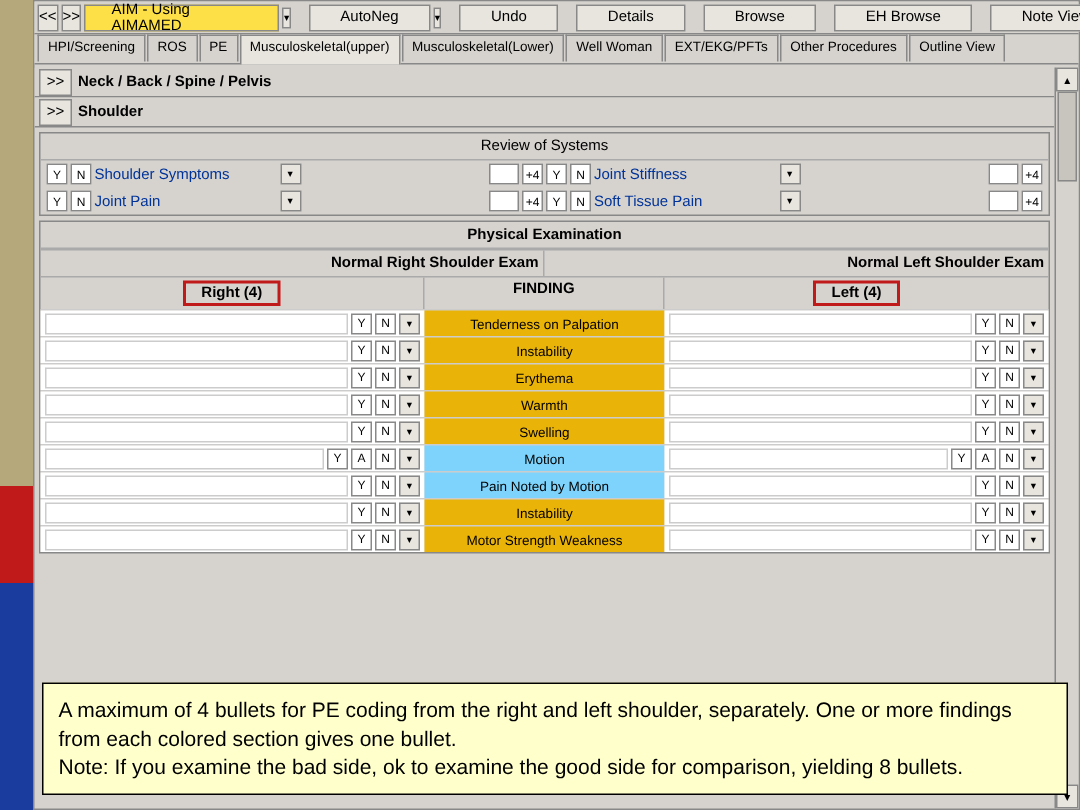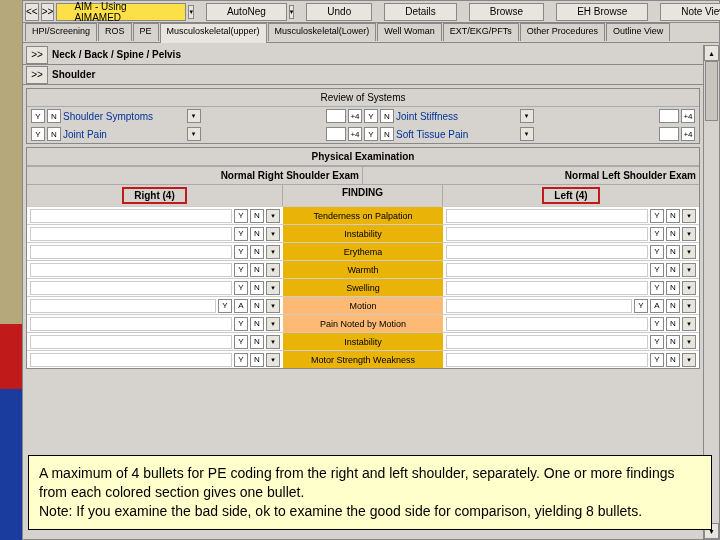--- a/index.html
+++ b/index.html
@@ -27,21 +27,21 @@
 .pe-grid{display:grid;grid-template-columns:1fr 1fr;border-top:1px solid #aaa}
 .pe-cell{text-align:right;font-weight:bold;padding:3px;border-right:1px solid #aaa;font-size:10px}
 .pe-hdr3{display:grid;grid-template-columns:1fr 160px 1fr;border-top:1px solid #aaa}
 .pe-hdr3>div{text-align:center;padding:2px;border-right:1px solid #aaa;font-weight:bold;font-size:10px}
 .redbox{border:2px solid #c01a1a;display:inline-block;padding:1px 10px}
 .find-row{display:grid;grid-template-columns:1fr 160px 1fr;border-top:1px solid #ccc;min-height:18px}
 .find-row>div{display:flex;align-items:center;padding:1px 3px;gap:2px}
 .find-row .center{justify-content:center;background:#eab308;font-size:9px}
 .find-row .side{background:#fff}
 .find-row .side .bar{flex:1;height:14px;border:1px solid #ccc;background:#fff}
-.find-row.shaded .center{background:#fdba74}
+.find-row.shaded .center{background:#7dd3fc}
 .note{position:absolute;left:28px;right:8px;bottom:10px;background:#ffffcc;border:1px solid #000;padding:8px 10px;font-size:14px;line-height:1.35;font-family:Arial}
 .scrollbar{position:absolute;right:0;top:44px;bottom:0;width:16px;background:#d6d3ce;border-left:1px solid #888}
 .sb-btn{height:16px;border:1px solid #888;background:#e8e5df;display:flex;align-items:center;justify-content:center;font-size:8px;cursor:pointer}
 .sb-thumb{position:absolute;top:16px;left:1px;right:1px;height:60px;background:#c8c5bf;border:1px solid #888;cursor:pointer}
 </style>
 </head>
 <body>
 
 <div class="leftbar"></div>
 

